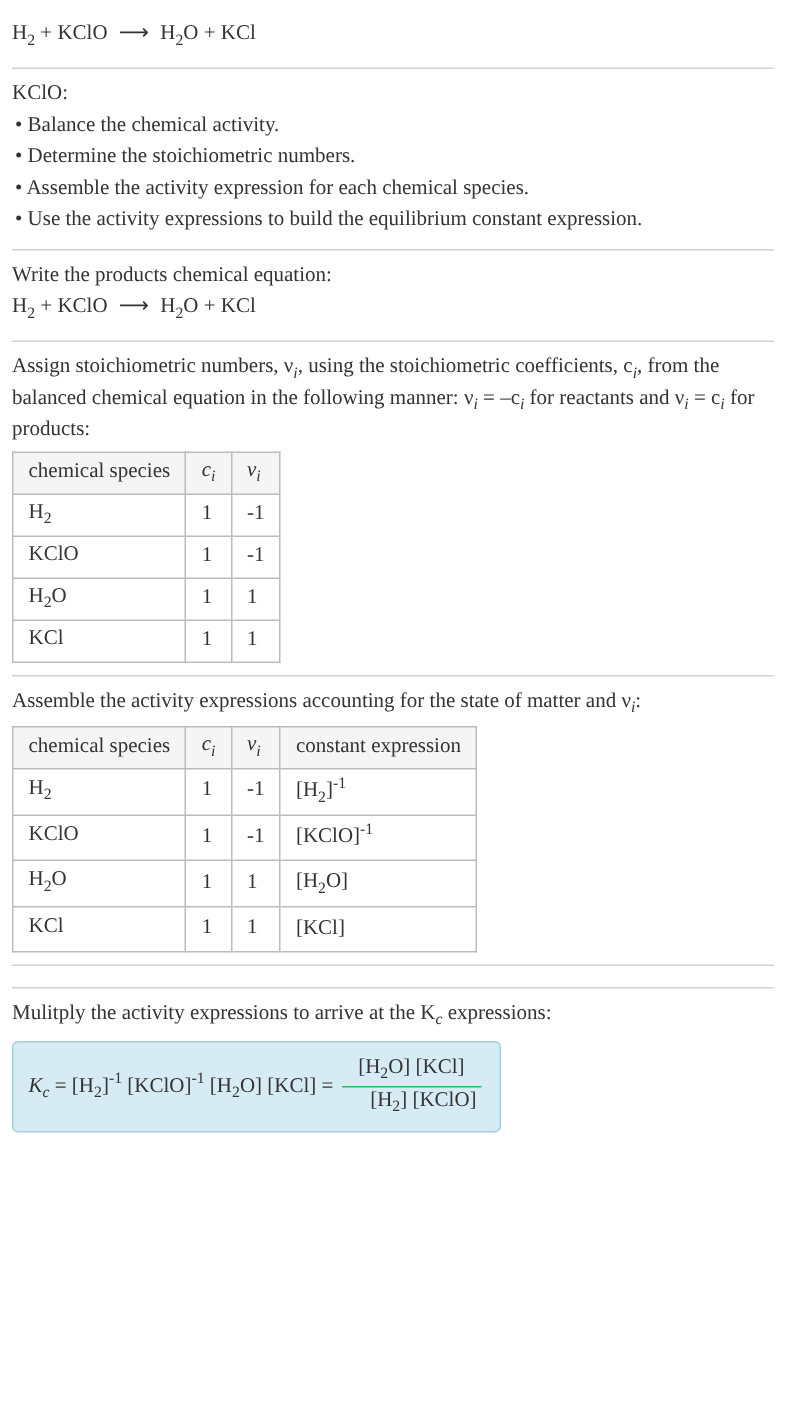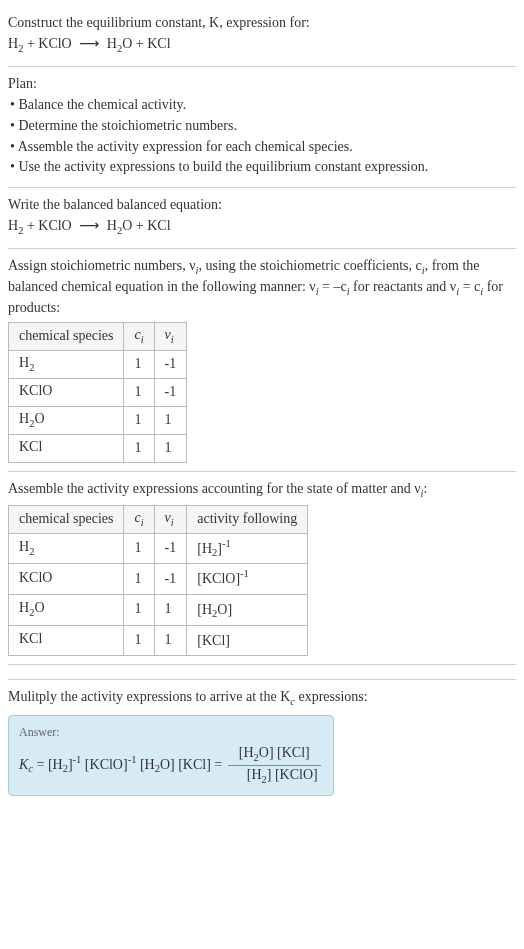--- a/index.html
+++ b/index.html
@@ -57,40 +57,37 @@
     margin: 0 2px;
   }
   .frac .num { display: block; border-bottom: 1px solid #22c55e; padding: 0 3px; }
   .frac .den { display: block; padding: 0 3px; margin-left: 16px; }
   .sup { vertical-align: super; font-size: 0.75em; }
 </style>
 </head>
 <body>
 
 <div class="section">
-  <p>
-    <span>Construct the equilibrium constant, K, expression for:</span>
-  </p>
   <p class="eq">
     <span><span>H</span><span class="sub">2</span></span><span> + </span><span>KClO</span>
     <span class="arrow">⟶</span>
     <span><span>H</span><span class="sub">2</span><span>O</span></span><span> + </span><span>KCl</span>
   </p>
 </div>
 
 <div class="section">
-  <p>Plan:</p>
+  <p>KClO:</p>
   <p class="bullet">• Balance the chemical activity.</p>
   <p class="bullet">• Determine the stoichiometric numbers.</p>
   <p class="bullet">• Assemble the activity expression for each chemical species.</p>
   <p class="bullet">• Use the activity expressions to build the equilibrium constant expression.</p>
 </div>
 
 <div class="section">
-  <p>Write the balanced balanced equation:</p>
+  <p>Write the products chemical equation:</p>
   <p class="eq">
     <span><span>H</span><span class="sub">2</span></span><span> + </span><span>KClO</span>
     <span class="arrow">⟶</span>
     <span><span>H</span><span class="sub">2</span><span>O</span></span><span> + </span><span>KCl</span>
   </p>
 </div>
 
 <div class="section">
   <p>
     <span>Assign stoichiometric numbers, ν</span><span class="sub ital">i</span><span>, using the stoichiometric coefficients, c</span><span class="sub ital">i</span><span>, from the balanced chemical equation in the following manner: ν</span><span class="sub ital">i</span><span> = –c</span><span class="sub ital">i</span><span> for reactants and ν</span><span class="sub ital">i</span><span> = c</span><span class="sub ital">i</span><span> for products:</span>
@@ -129,21 +126,21 @@
 <div class="section">
   <p>
     <span>Assemble the activity expressions accounting for the state of matter and ν</span><span class="sub ital">i</span><span>:</span>
   </p>
   <table class="grid">
     <tbody>
         <tr>
       <th>chemical species</th>
       <th><span class="ital">c</span><span class="sub ital">i</span></th>
       <th><span class="ital">ν</span><span class="sub ital">i</span></th>
-      <th>activity following</th>
+      <th>constant expression</th>
     </tr>
     <tr>
       <td><span>H</span><span class="sub">2</span><span></span></td>
       <td>1</td>
       <td>-1</td>
       <td><span>[H</span><span class="sub">2</span><span>]</span><span class="sup">-1</span><span></span></td>
     </tr>
     <tr>
       <td><span>KClO</span><span class="sub"></span><span></span></td>
       <td>1</td>
@@ -167,21 +164,20 @@
 </div>
 
 <div class="section">
 </div>
 
 <div class="section" style="border-bottom:none;">
   <p>
     <span>Mulitply the activity expressions to arrive at the K</span><span class="sub ital">c</span><span> expressions:</span>
   </p>
   <div class="answerbox">
-    <div class="answer-label">Answer:</div>
     <div>
       <span class="ital">K</span><span class="sub ital">c</span><span> = [H</span><span class="sub">2</span><span>]</span><span class="sup">-1</span><span> [KClO]</span><span class="sup">-1</span><span> [H</span><span class="sub">2</span><span>O] [KCl] = </span>
       <span class="frac">
         <span class="num"><span>[H</span><span class="sub">2</span><span>O] [KCl]</span></span>
         <span class="den"><span>[H</span><span class="sub">2</span><span>] [KClO]</span></span>
       </span>
     </div>
   </div>
 </div>
 

